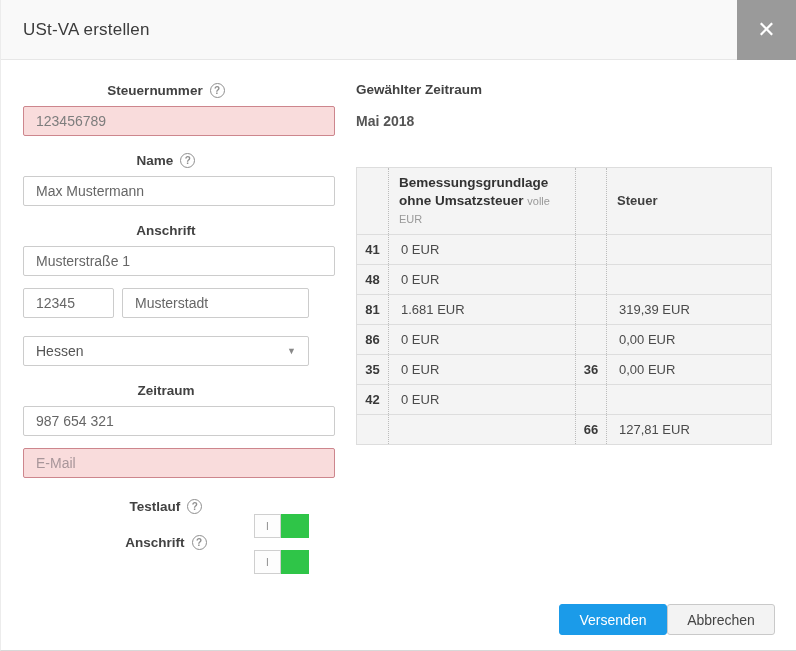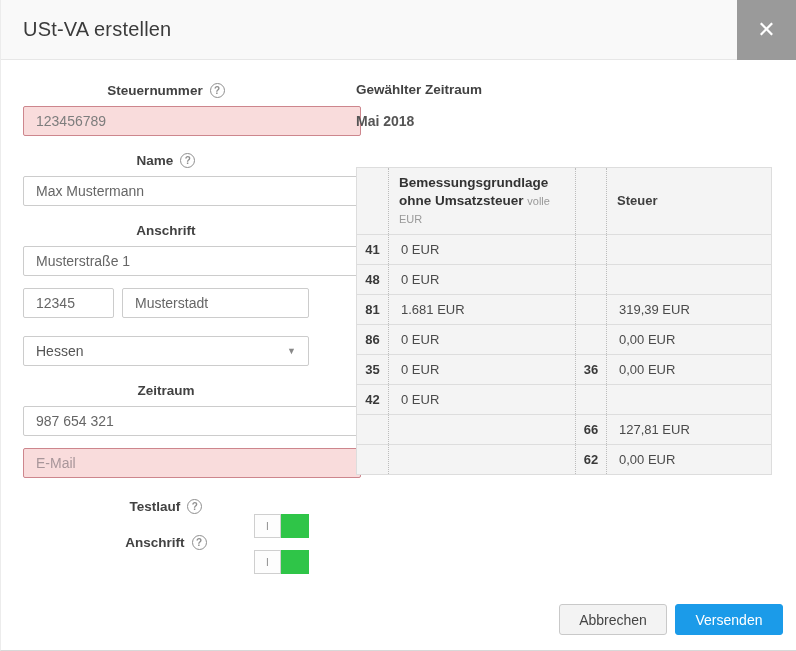--- a/index.html
+++ b/index.html
@@ -19,21 +19,21 @@
   }
   
   .dialog-header {
     height: 60px;
     background: #f9f9f9;
     border-bottom: 1px solid #e7e7e7;
     display: flex;
     align-items: center;
   }
   .dialog-title {
-    font-size: 20px;
+    font-size: 17px;
     font-weight: 400;
     color: #3b3b3b;
     padding-left: 22px;
     letter-spacing: 0.2px;
   }
   .close-button {
     margin-left: auto;
     width: 59px; height: 60px;
     background: #9a9a9a;
     color: #ffffff;
@@ -68,21 +68,21 @@
     border: 1px solid #8f8f8f;
     border-radius: 50%;
     color: #8f8f8f;
     font-size: 10px;
     font-weight: 700;
     margin-left: 7px;
     flex: none;
   }
   .text-input {
     display: block;
-    width: 338px; height: 30px;
+    width: 312px; height: 30px;
     border: 1px solid #cccccc;
     border-radius: 2px;
     background: #ffffff;
     padding: 0 12px;
     font-size: 14px;
     color: #666;
     font-family: "Liberation Sans", sans-serif;
     outline: none;
     margin-bottom: 16px;
   }
@@ -355,30 +355,24 @@
             <td class="val sep">0 EUR</td>
             <td class="code sep"></td>
             <td class="val sep"></td>
           </tr>
           <tr>
             <td class="code"></td>
             <td class="val sep"></td>
             <td class="code sep">66</td>
             <td class="val sep">127,81 EUR</td>
           </tr>
-          <tr>
-            <td class="code"></td>
-            <td class="val sep"></td>
-            <td class="code sep">62</td>
-            <td class="val sep">0,00 EUR</td>
-          </tr>
         </tbody>
       </table>
     </div>
 
   </div>
 
   <div class="dialog-footer">
+    <button class="btn btn-submit">Versenden</button>
     <button class="btn btn-cancel">Abbrechen</button>
-    <button class="btn btn-submit">Versenden</button>
   </div>
 
 </div>
 
 </body></html>

